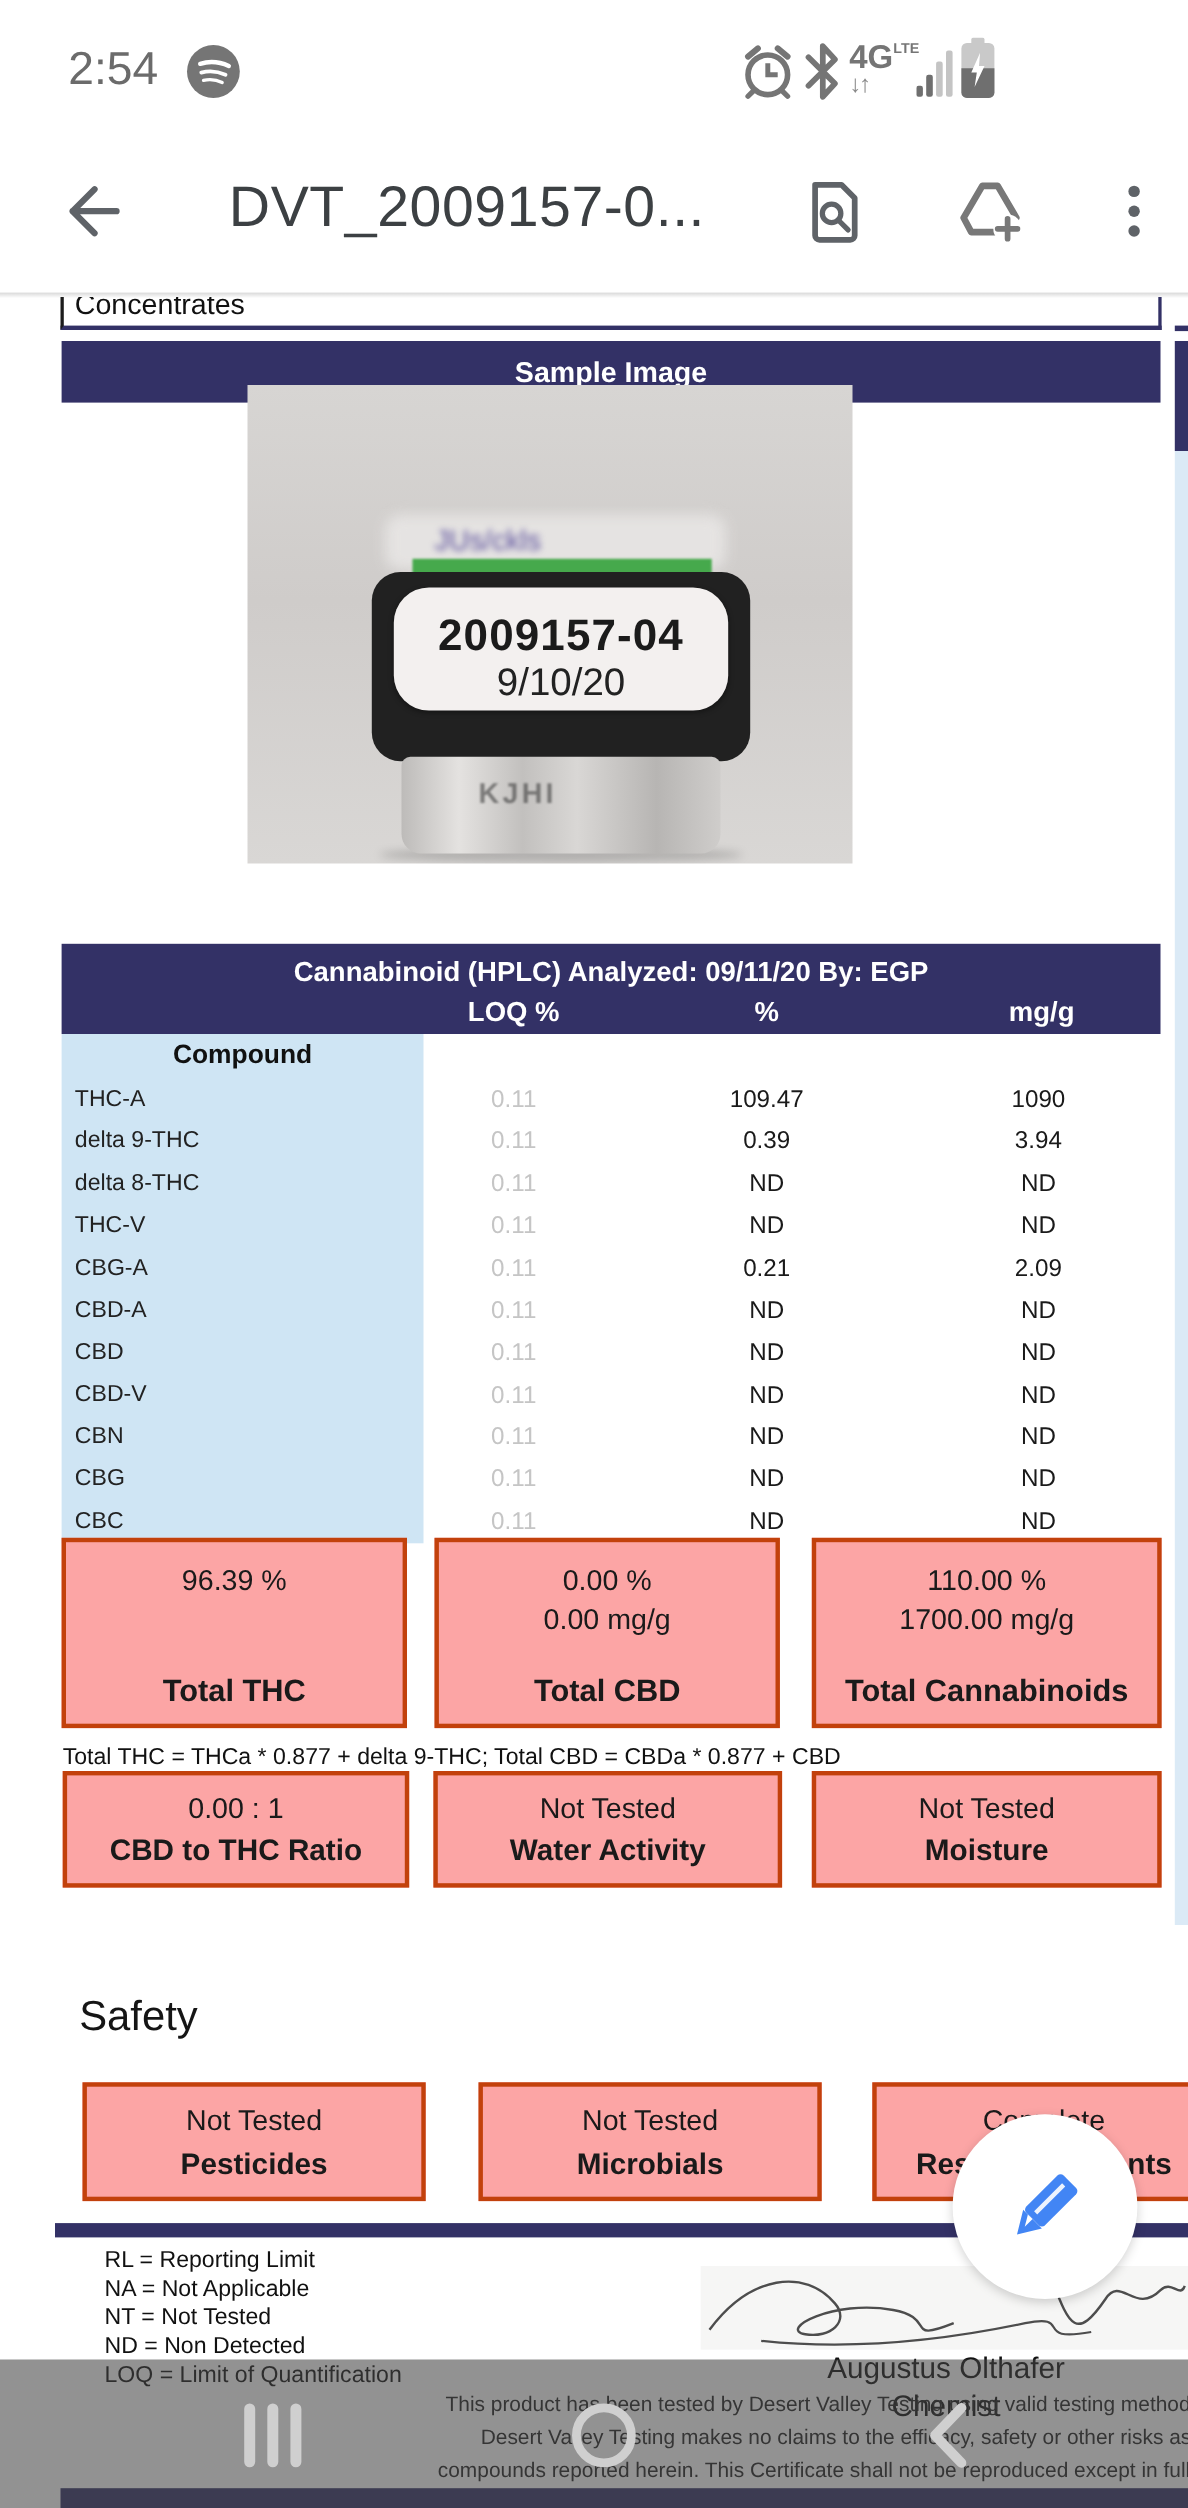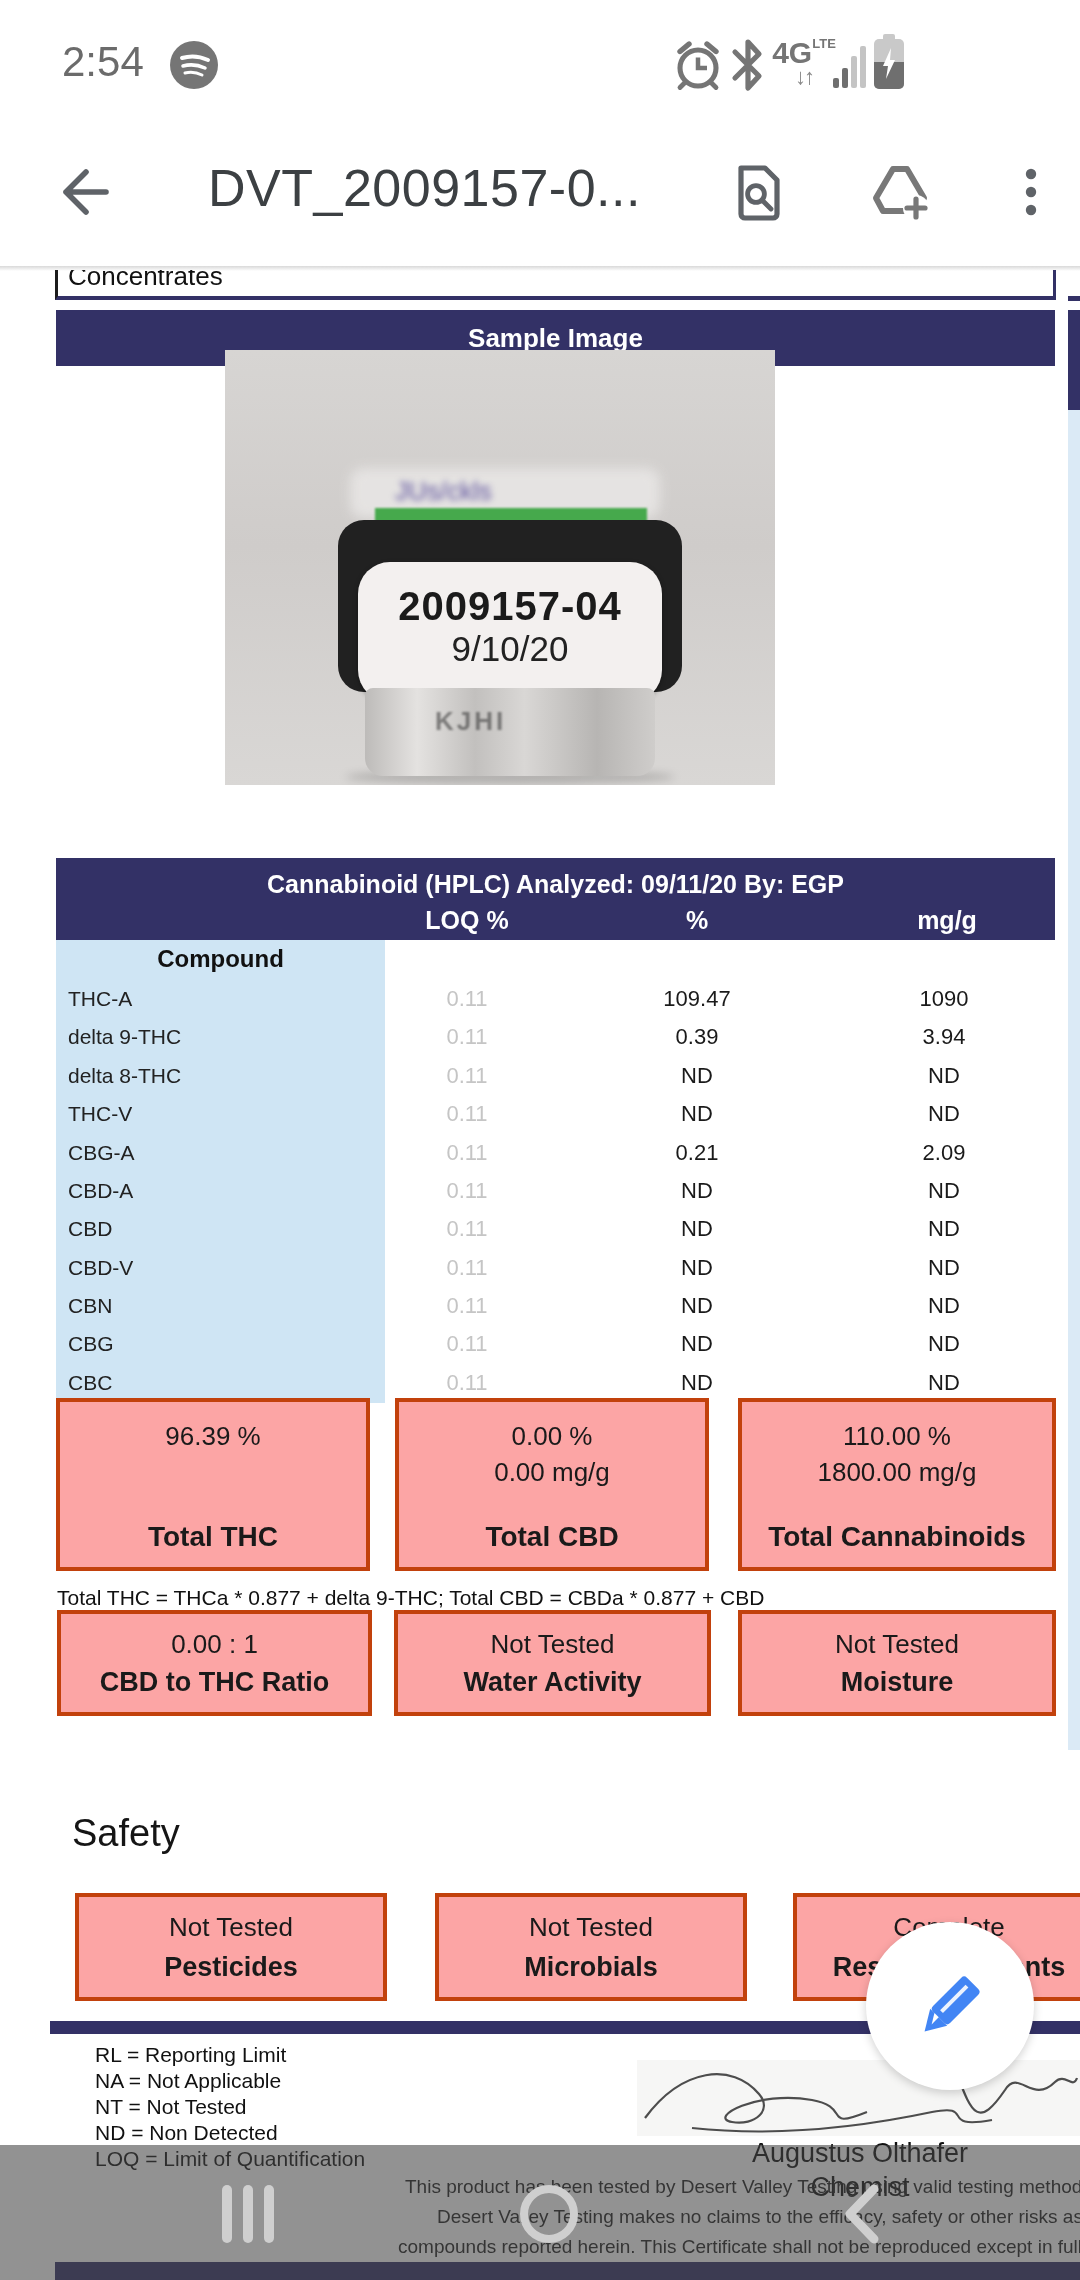--- a/index.html
+++ b/index.html
@@ -27,22 +27,22 @@
   #sliver-navy{left:1068px;top:310px;width:12px;height:100px;background:#333166;}
   #sliver-blue{left:1068px;top:410px;width:12px;height:1340px;background:#dbeaf6;}
   
   #photo{left:225px;top:350px;width:550px;height:435px;overflow:hidden;
      background:linear-gradient(#d7d5d3 0%,#cfccca 45%,#d9d7d5 100%);}
   #jar-topblur{left:125px;top:118px;width:310px;height:50px;background:#e9e7e6;border-radius:14px;
      filter:blur(6px);opacity:.85;}
   #jar-topblur-text{left:170px;top:126px;font-size:26px;color:#5b4f9c;filter:blur(3px);}
   #jar-green{left:150px;top:158px;width:272px;height:14px;background:#46a94c;filter:blur(1px);}
   #jar-lid{left:113px;top:170px;width:344px;height:172px;background:#212121;border-radius:26px;}
-  #jar-label{left:133px;top:184px;width:304px;height:140px;background:#f3f0ef;border-radius:32px;
-     box-shadow:0 2px 5px rgba(0,0,0,.35);margin-top:28px;}
+  #jar-label{left:133px;top:184px;width:304px;height:112px;background:#f3f0ef;border-radius:32px;
+     box-shadow:0 2px 5px rgba(0,0,0,.35);}
   #jar-label .l1{margin-top:22px;font-size:40px;font-weight:bold;letter-spacing:1px;color:#1b1b1b;}
   #jar-label .l2{font-size:35px;color:#222;}
   #jar-glass{left:140px;top:338px;width:290px;height:88px;border-radius:8px 8px 18px 18px;
      background:linear-gradient(90deg,#bdbbb9,#e4e2e0 18%,#c2c0be 38%,#d9d7d5 55%,#b7b5b3 80%,#cfcdcb);}
   #jar-emboss{left:210px;top:356px;font-size:26px;font-weight:bold;color:rgba(50,50,50,.55);
      filter:blur(1px);letter-spacing:3px;}
   #jar-shadow{left:120px;top:420px;width:330px;height:14px;background:rgba(0,0,0,.18);
      border-radius:50%;filter:blur(4px);}
   
   #cann-hdr{left:56px;top:858px;width:999px;height:82px;}
@@ -96,21 +96,21 @@
   <svg class="abs" style="left:671px;top:38px" width="54" height="54" viewBox="0 0 36 36">
     <circle cx="18" cy="20" r="12" fill="none" stroke="#757575" stroke-width="3.4"></circle>
     <path d="M18 13 v7 h6" fill="none" stroke="#757575" stroke-width="3"></path>
     <path d="M6 9 L12 4" stroke="#757575" stroke-width="3.6" stroke-linecap="round"></path>
     <path d="M30 9 L24 4" stroke="#757575" stroke-width="3.6" stroke-linecap="round"></path>
     <path d="M9 30 L6 33 M27 30 L30 33" stroke="#757575" stroke-width="3.2" stroke-linecap="round"></path>
   </svg>
   <svg class="abs" style="left:729px;top:36px" width="38" height="58" viewBox="0 0 19 29">
     <path d="M3 8 L15 20 L9.5 26 V3 L15 9 L3 21" fill="none" stroke="#757575" stroke-width="2.6" stroke-linejoin="round" stroke-linecap="round"></path>
   </svg>
-  <div class="abs" style="left:772px;top:36px;width:64px;color:#757575;text-align:center;">
+  <div class="abs" style="left:772px;top:36px;width:64px;color:#757575;">
     <span style="font-size:30px;font-weight:bold;">4G</span><span style="font-size:13px;font-weight:bold;vertical-align:top;">LTE</span>
     <div style="font-size:22px;letter-spacing:-2px;margin-top:-6px;color:#8a8a8a;">↓↑</div>
   </div>
   <svg class="abs" style="left:833px;top:44px" width="36" height="46" viewBox="0 0 36 46">
     <rect x="0" y="34" width="6" height="10" rx="2" fill="#6f6f6f"></rect>
     <rect x="9" y="24" width="6" height="20" rx="2" fill="#6f6f6f"></rect>
     <rect x="18" y="12" width="6" height="32" rx="2" fill="#c4c4c4"></rect>
     <rect x="27" y="2" width="6" height="42" rx="2" fill="#c4c4c4"></rect>
   </svg>
   <svg class="abs" style="left:872px;top:34px" width="34" height="56" viewBox="0 0 34 56">
@@ -250,21 +250,21 @@
     <div class="v1">96.39 %</div>
     <div class="lbl">Total THC</div>
   </div>
   <div class="bbox ctr" style="left:395px;top:1398px;width:306px;height:165px;">
     <div class="v1">0.00 %</div>
     <div class="v2">0.00 mg/g</div>
     <div class="lbl">Total CBD</div>
   </div>
   <div class="bbox ctr" style="left:738px;top:1398px;width:310px;height:165px;">
     <div class="v1">110.00 %</div>
-    <div class="v2">1800.00 mg/g</div>
+    <div class="v2">1700.00 mg/g</div>
     <div class="lbl">Total Cannabinoids</div>
   </div>
   <div class="abs nowrap" id="note">Total THC = THCa * 0.877 + delta 9-THC; Total CBD = CBDa * 0.877 + CBD</div>
 
   <div class="bbox ctr" style="left:57px;top:1610px;width:307px;height:98px;">
     <div class="v1" style="margin-top:12px;">0.00 : 1</div>
     <div class="lbl" style="font-size:27px;">CBD to THC Ratio</div>
   </div>
   <div class="bbox ctr" style="left:394px;top:1610px;width:309px;height:98px;">
     <div class="v1" style="margin-top:12px;">Not Tested</div>

